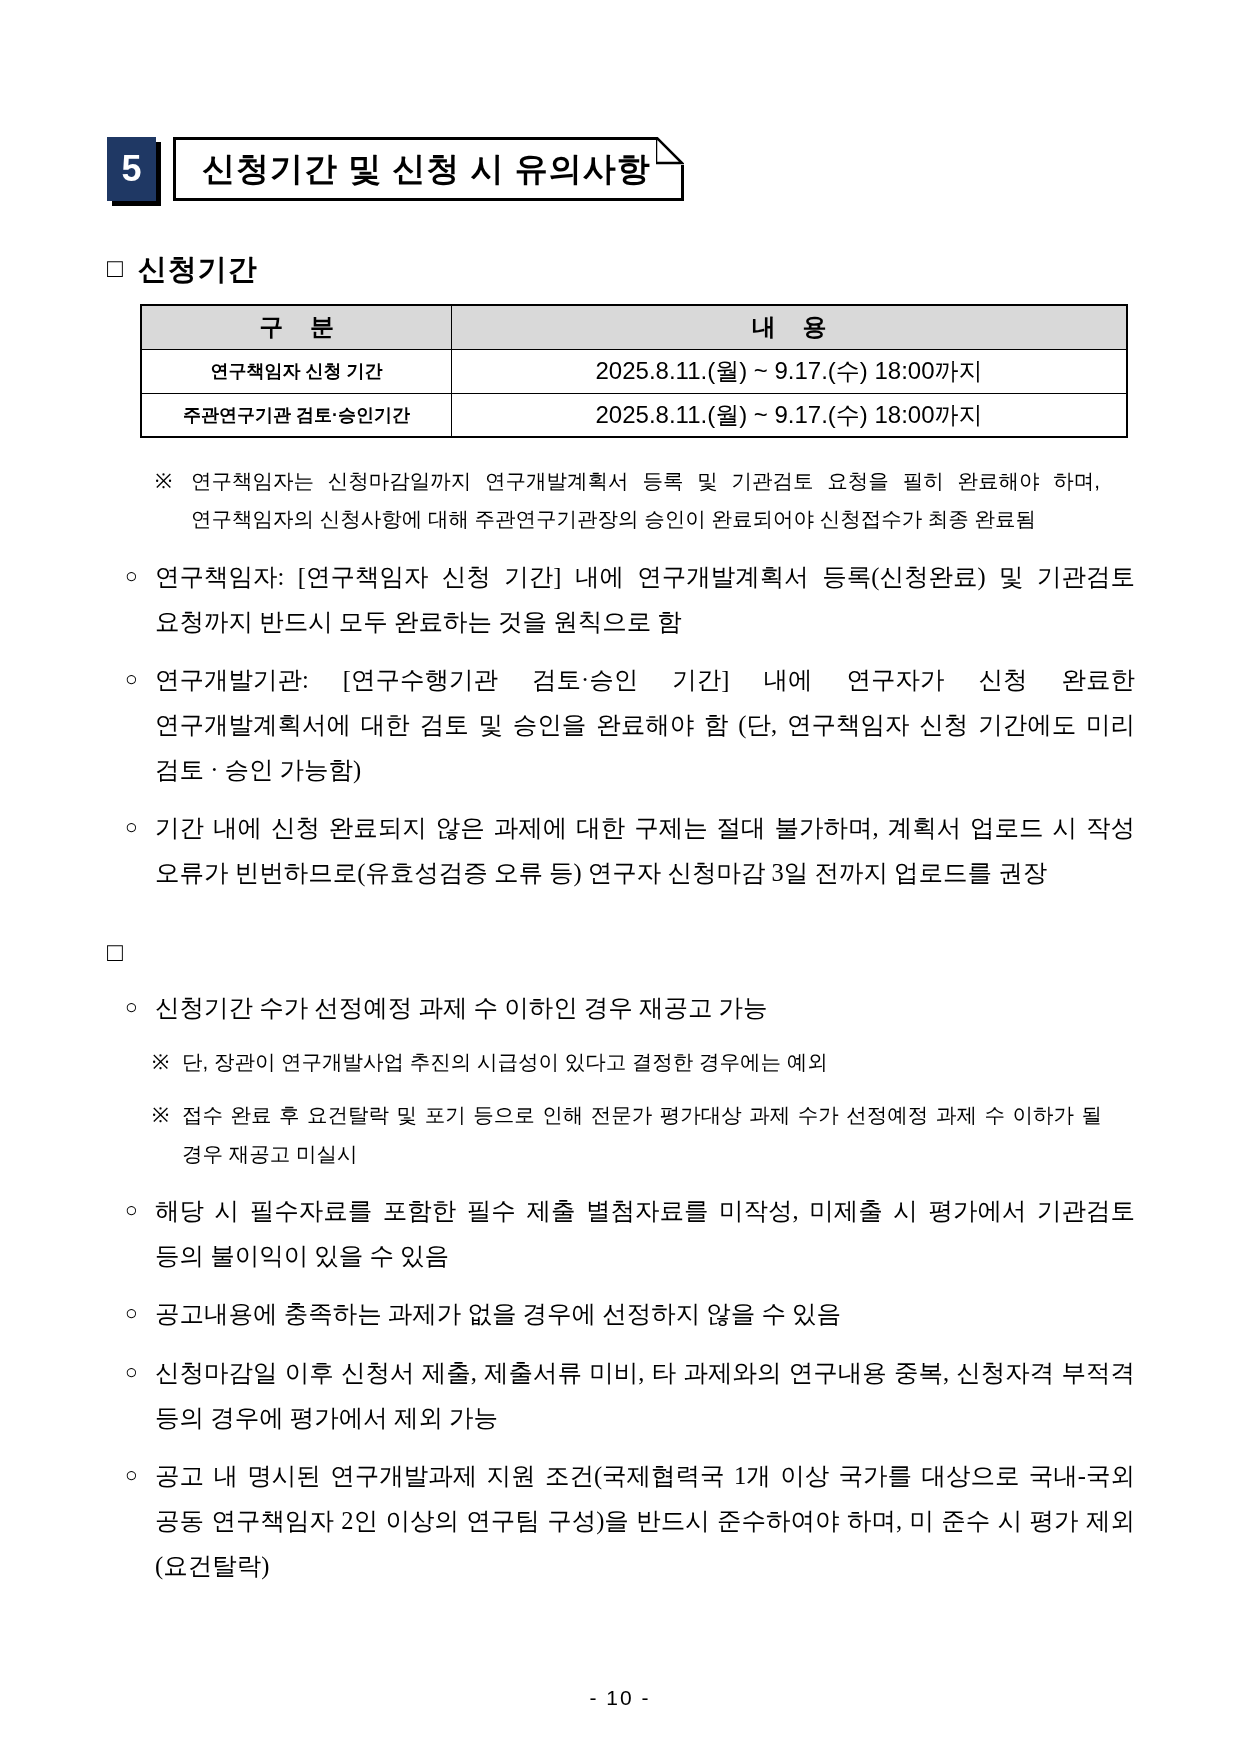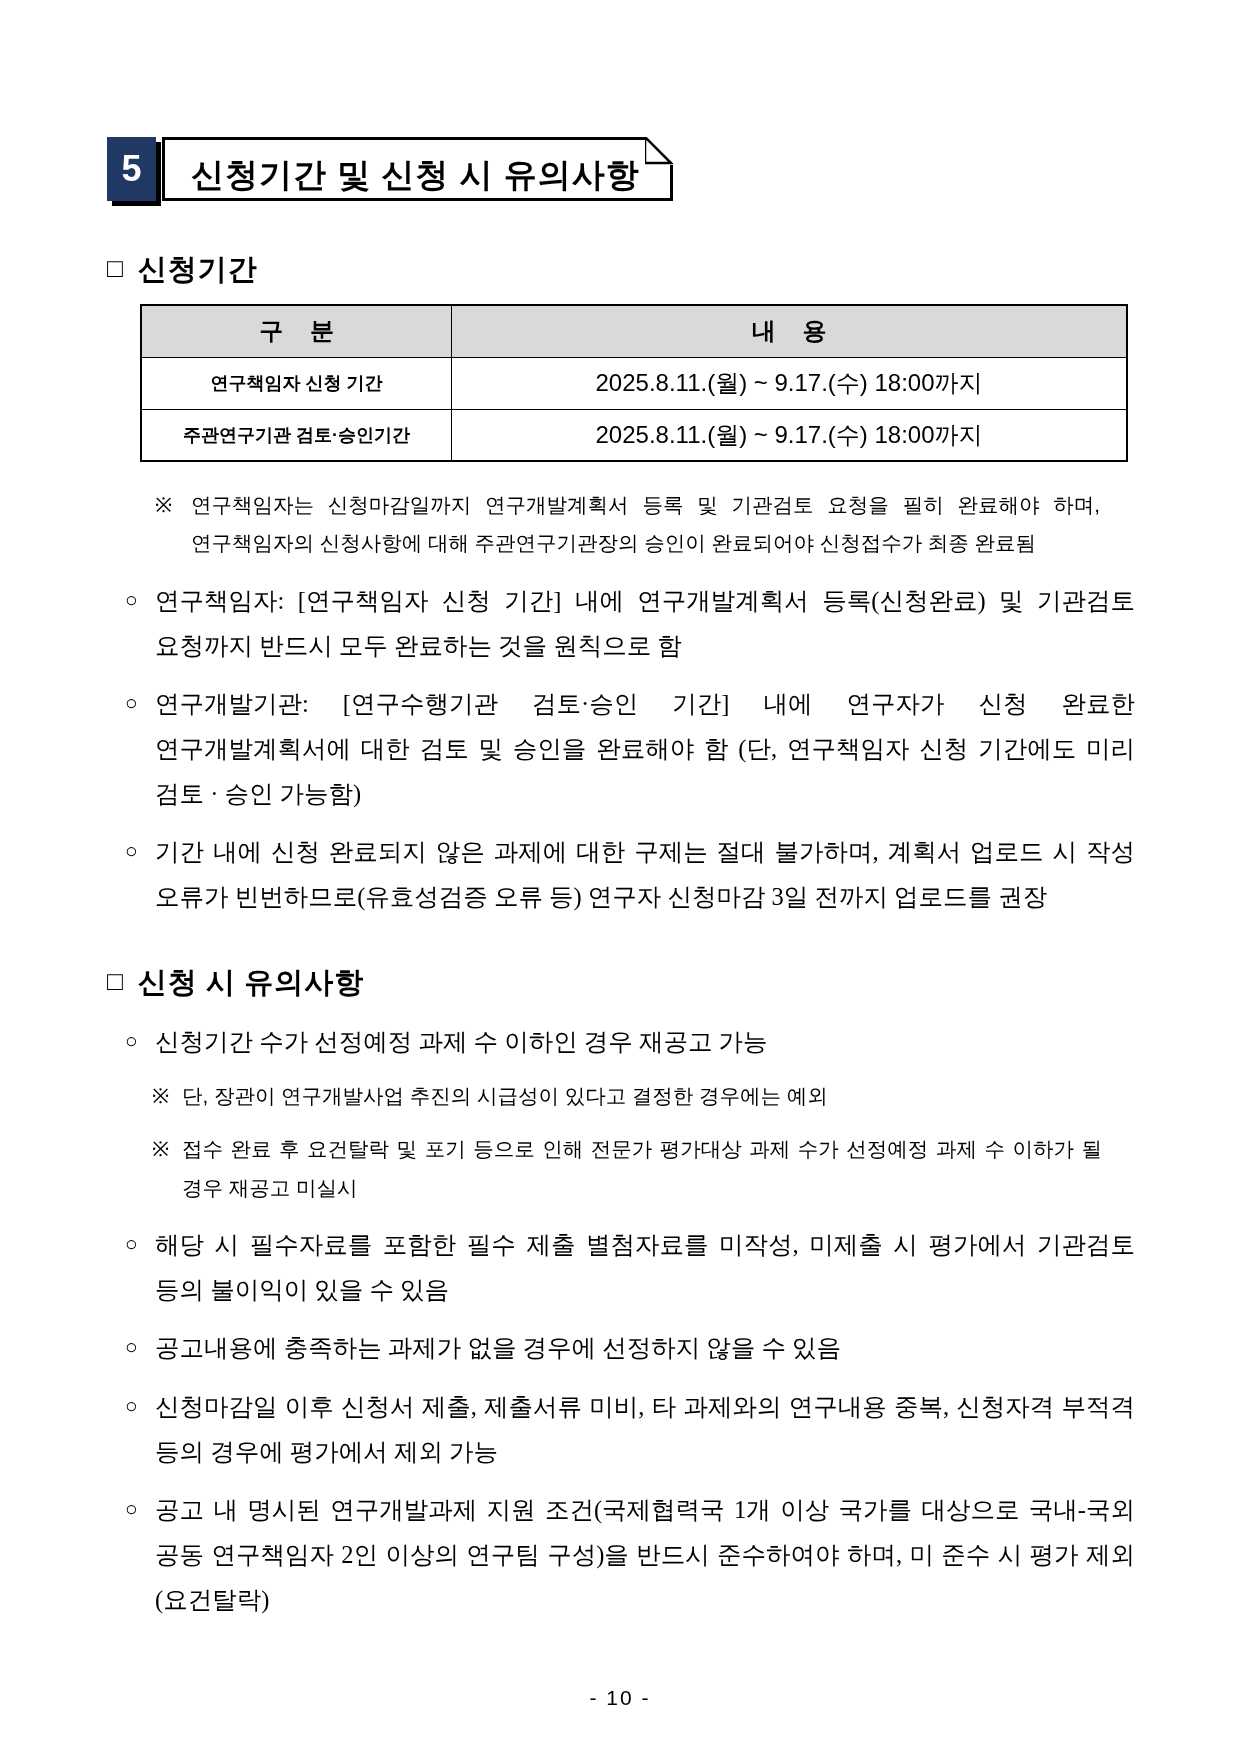--- a/index.html
+++ b/index.html
@@ -22,25 +22,25 @@
     background: #1F3864;
     color: #ffffff;
     font-family: "Liberation Sans", sans-serif;
     font-weight: bold; font-size: 36px;
     display: flex; align-items: center; justify-content: center;
     box-shadow: 5px 5px 0 #000000;
     flex: 0 0 auto;
   }
   .title-box {
     position: relative;
-    margin-left: 6px;
+    margin-left: 17px;
     border: 3px solid #000000;
     background: #ffffff;
     padding: 0 30px 0 26px;
-    display: flex; align-items: flex-end;
+    display: flex; align-items: center;
     font-family: "Liberation Sans", sans-serif;
     font-weight: bold; font-size: 33px;
     letter-spacing: 1px;
     min-width: 452px;
   }
   .fold { position: absolute; top: -3px; right: -3px; }
 
   
   .subsection-heading {
     font-size: 29px; font-weight: bold;
@@ -56,21 +56,21 @@
   .info-table {
     border-collapse: collapse;
     margin-left: 33px;
     width: 988px;
     table-layout: fixed;
     font-family: "Liberation Sans", sans-serif;
   }
   .info-table th, .info-table td {
     border: 1.5px solid #000000;
     text-align: center; vertical-align: middle;
-    height: 52px;
+    height: 44px;
   }
   .info-table { border: 2.5px solid #000000; }
   .info-table th {
     background: #D9D9D9;
     font-size: 24px; font-weight: bold;
     white-space: pre;
   }
   .info-table td.row-label { font-size: 18px; font-weight: bold; }
   .info-table td.row-value { font-size: 24px; }
 
@@ -187,21 +187,20 @@
       <div class="bullet">
         <span class="bullet-marker">○</span>
         <p class="bullet-text">기간 내에 신청 완료되지 않은 과제에 대한 구제는 절대 불가하며, 계획서 업로드 시 작성 오류가 빈번하므로(유효성검증 오류 등) 연구자 신청마감 3일 전까지 업로드를 권장</p>
       </div>
     </div>
   </div>
 
   <div class="subsection subsection2">
     <div class="subsection-heading">
       <span class="sq">□</span>
-      <span>신청 시 유의사항</span>
     </div>
 
     <div class="bullets">
       <div class="bullet">
         <span class="bullet-marker">○</span>
         <p class="bullet-text">신청기간 수가 선정예정 과제 수 이하인 경우 재공고 가능</p>
       </div>
       <div class="subnote">
         <span class="mark">※</span>
         <span class="note-text">단, 장관이 연구개발사업 추진의 시급성이 있다고 결정한 경우에는 예외</span>

